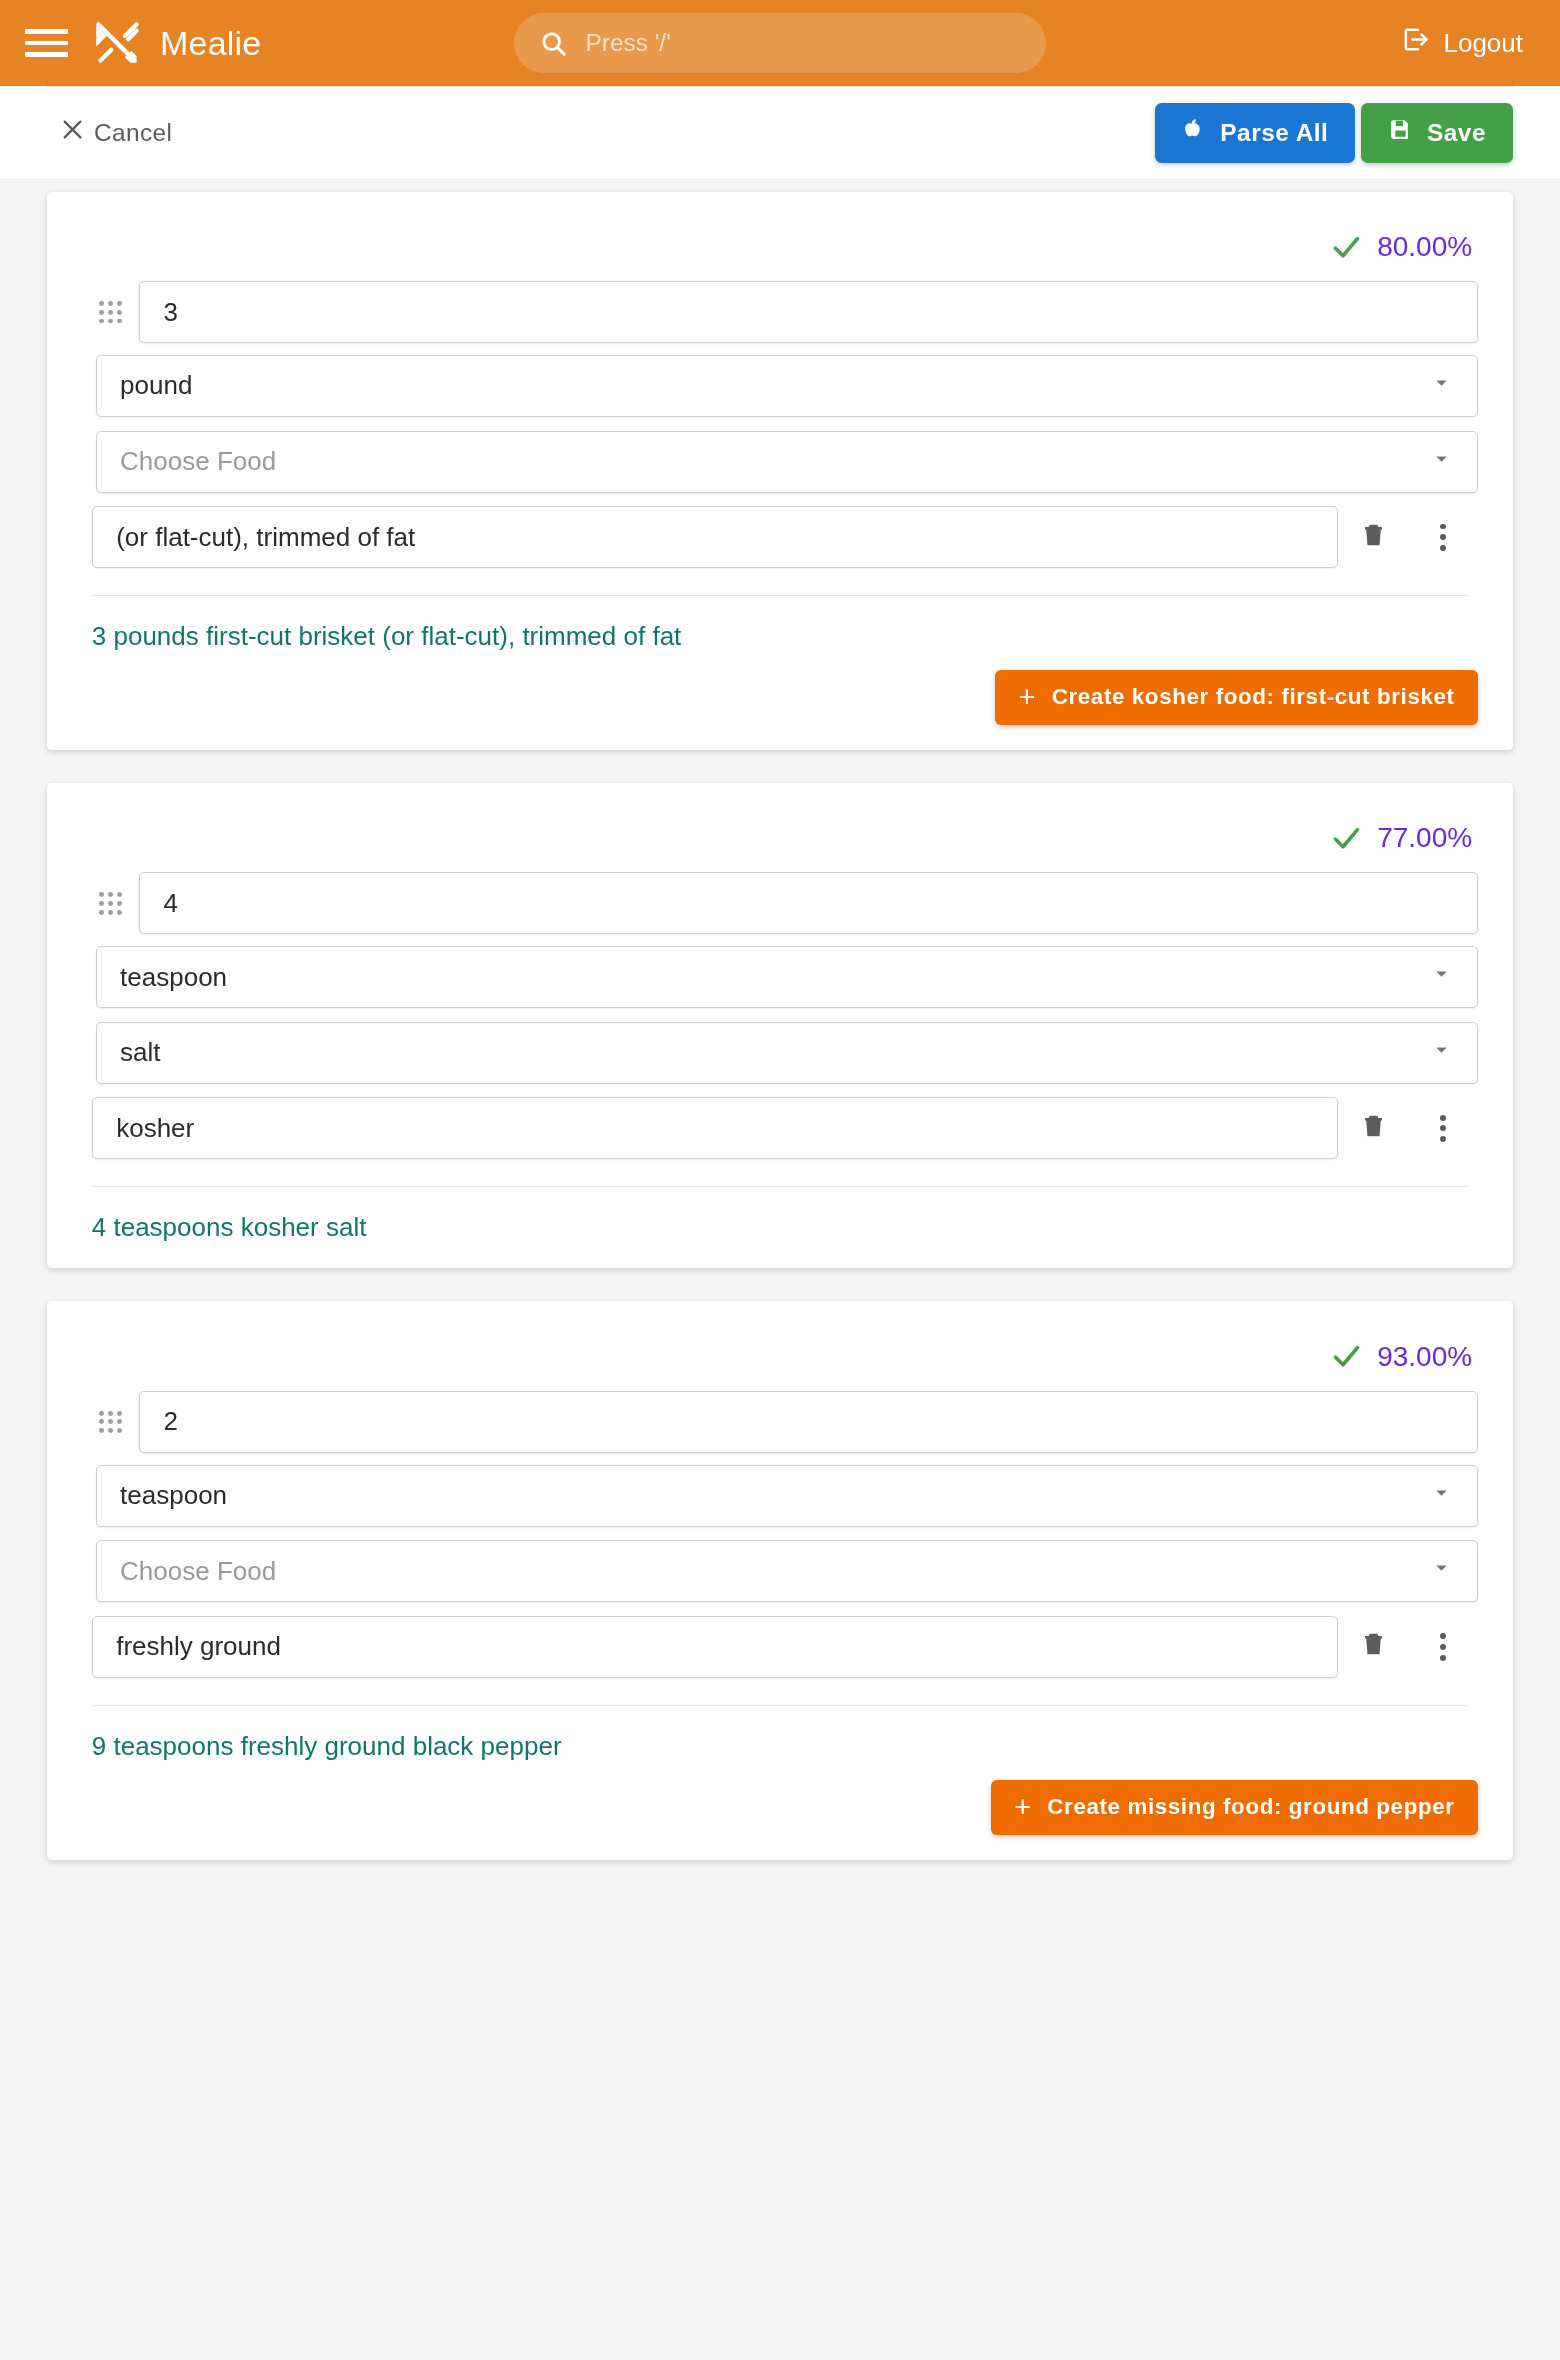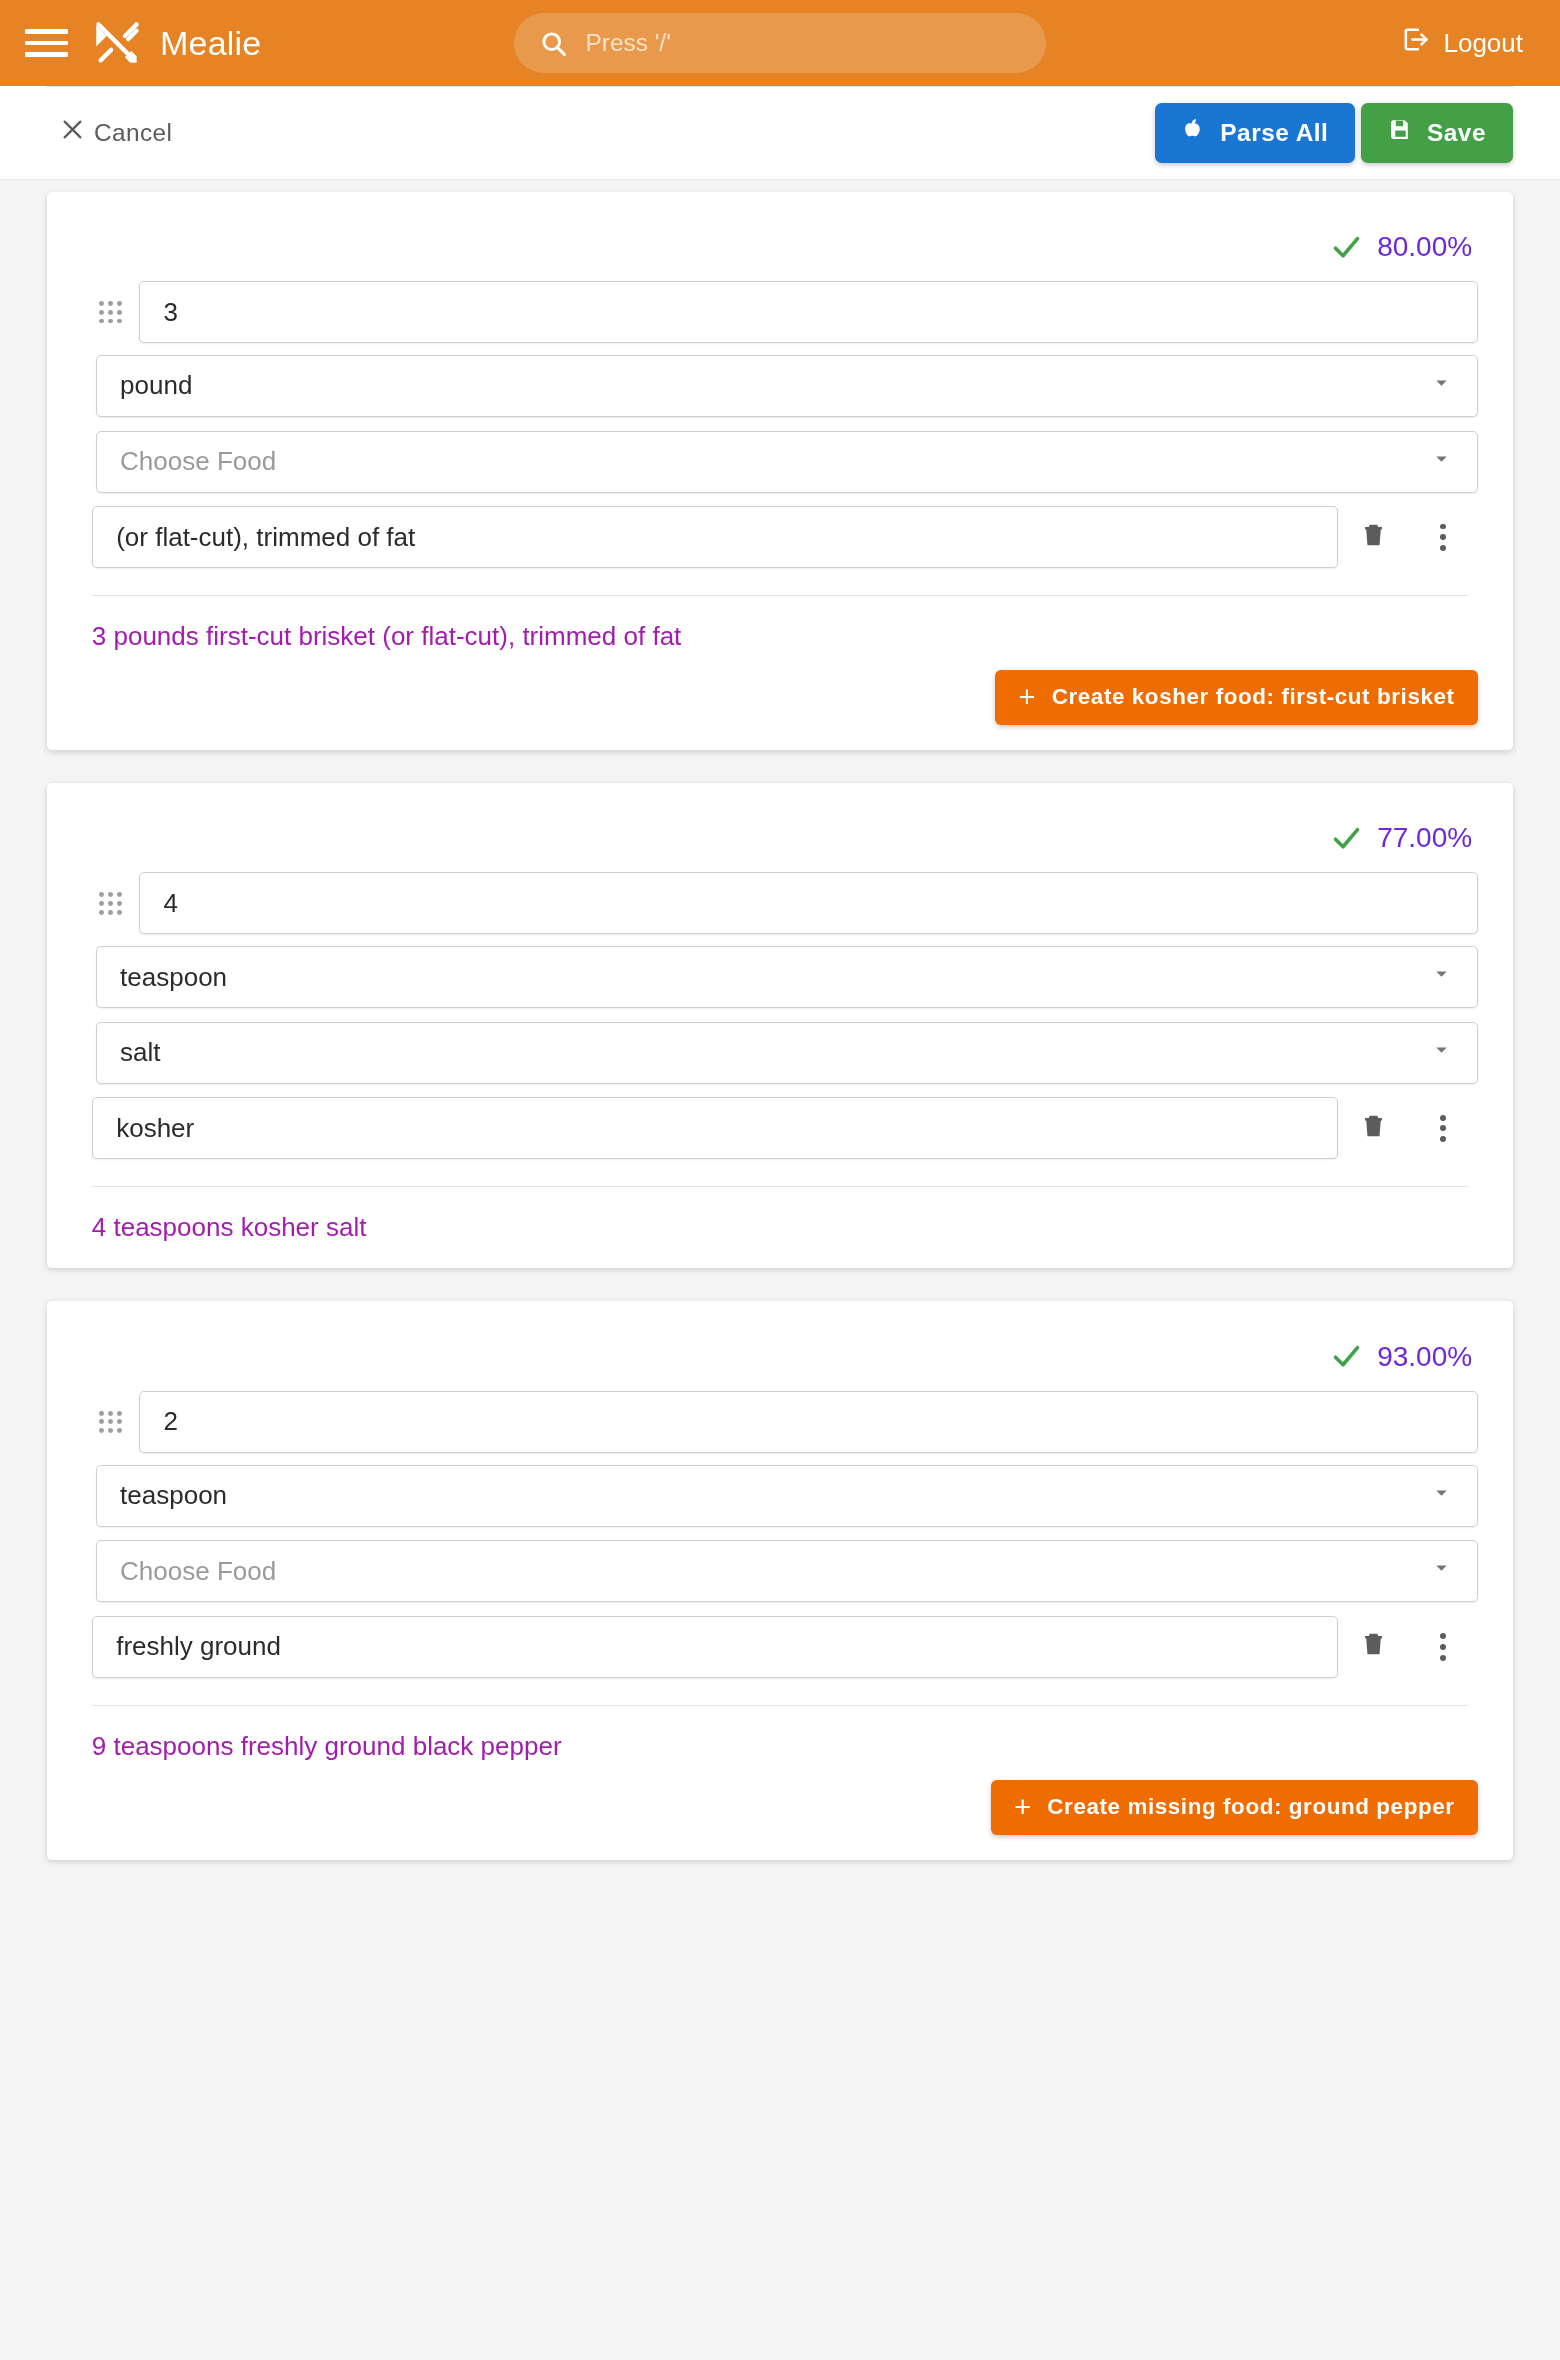--- a/index.html
+++ b/index.html
@@ -201,21 +201,21 @@
   }
   .kebab i { width: 5.9px; height: 5.9px; background: #5c5c5c; border-radius: 50%; display: block; }
 
   .divider {
     height: 1px;
     background: #e3e3e3;
     margin: 27px 9.8px 0 9.8px;
   }
   .summary {
     font-size: 26px;
-    color: #a21caf;
+    color: #0f766e;
     padding: 25px 9.8px 0 9.8px;
   }
   .card-foot {
     display: flex;
     justify-content: flex-end;
     padding-top: 17.6px;
   }
   .btn-create {
     background: #ef6c00;
     color: #fff;

